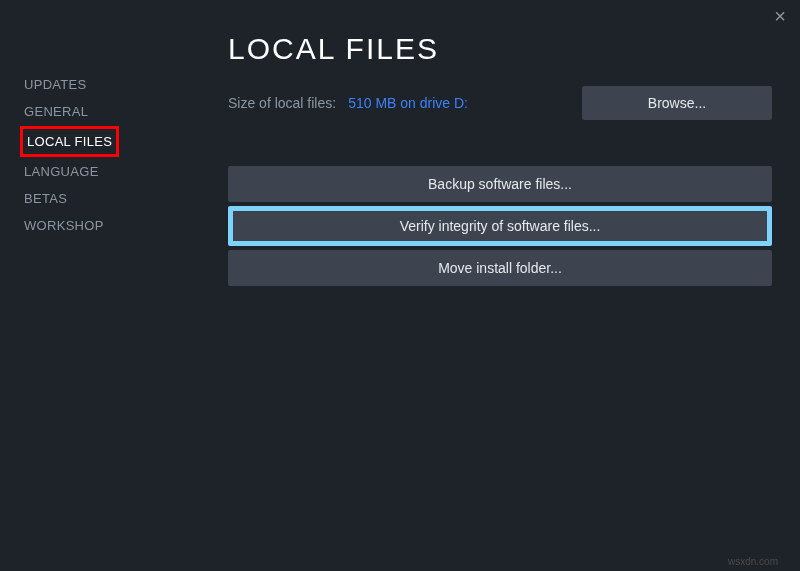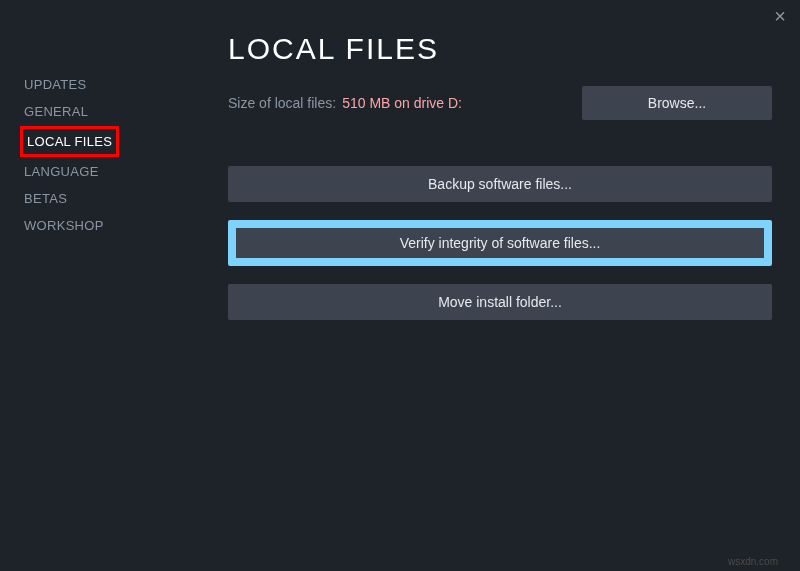--- a/index.html
+++ b/index.html
@@ -66,54 +66,54 @@
     .page-title {
       font-size: 30px;
       font-weight: 300;
       color: #ffffff;
       letter-spacing: 2px;
       margin-bottom: 20px;
     }
     .info-row {
       display: flex;
       align-items: center;
-      gap: 6px;
+      gap: 12px;
       margin-bottom: 46px;
     }
     .info-label {
       font-size: 14px;
       color: #8a96a3;
     }
     .info-value {
       font-size: 14px;
-      color: #fca5a5;
+      color: #3b82f6;
     }
     .info-spacer {
       flex: 1;
     }
     .btn {
       background: #3d4450;
       color: #e5e9ed;
       border: none;
       font-size: 14px;
       padding: 9px 16px;
       cursor: pointer;
       border-radius: 2px;
       text-align: center;
     }
     .btn-browse {
       width: 190px;
     }
     .btn-wide {
       width: 100%;
-      margin-bottom: 18px;
+      margin-bottom: 4px;
       padding: 10px 16px;
     }
     .btn-highlight {
-      border: 8px solid #7dd3fc;
+      border: 5px solid #7dd3fc;
       padding: 7px 27px;
     }
     .watermark {
       position: absolute;
       bottom: 4px;
       right: 22px;
       font-size: 10px;
       color: #4a4a4a;
     }
   </style>

